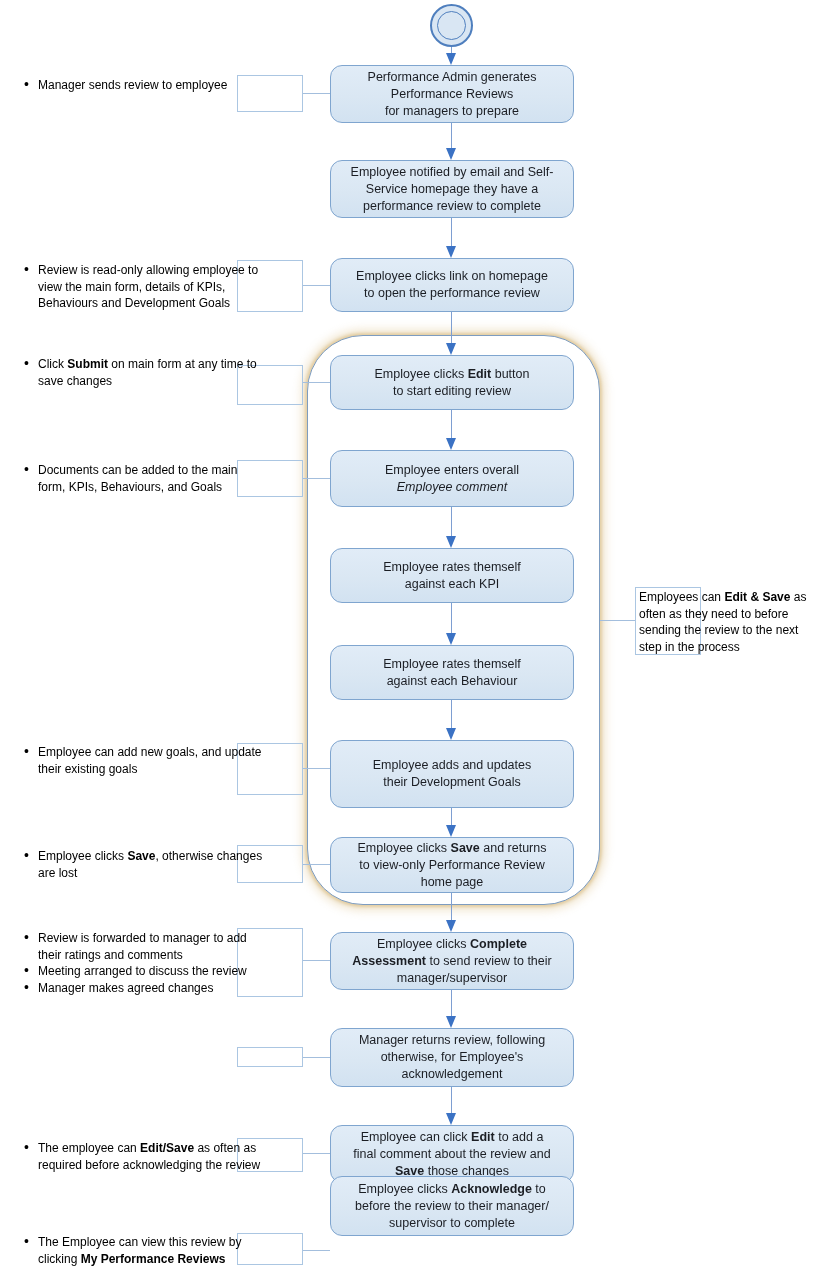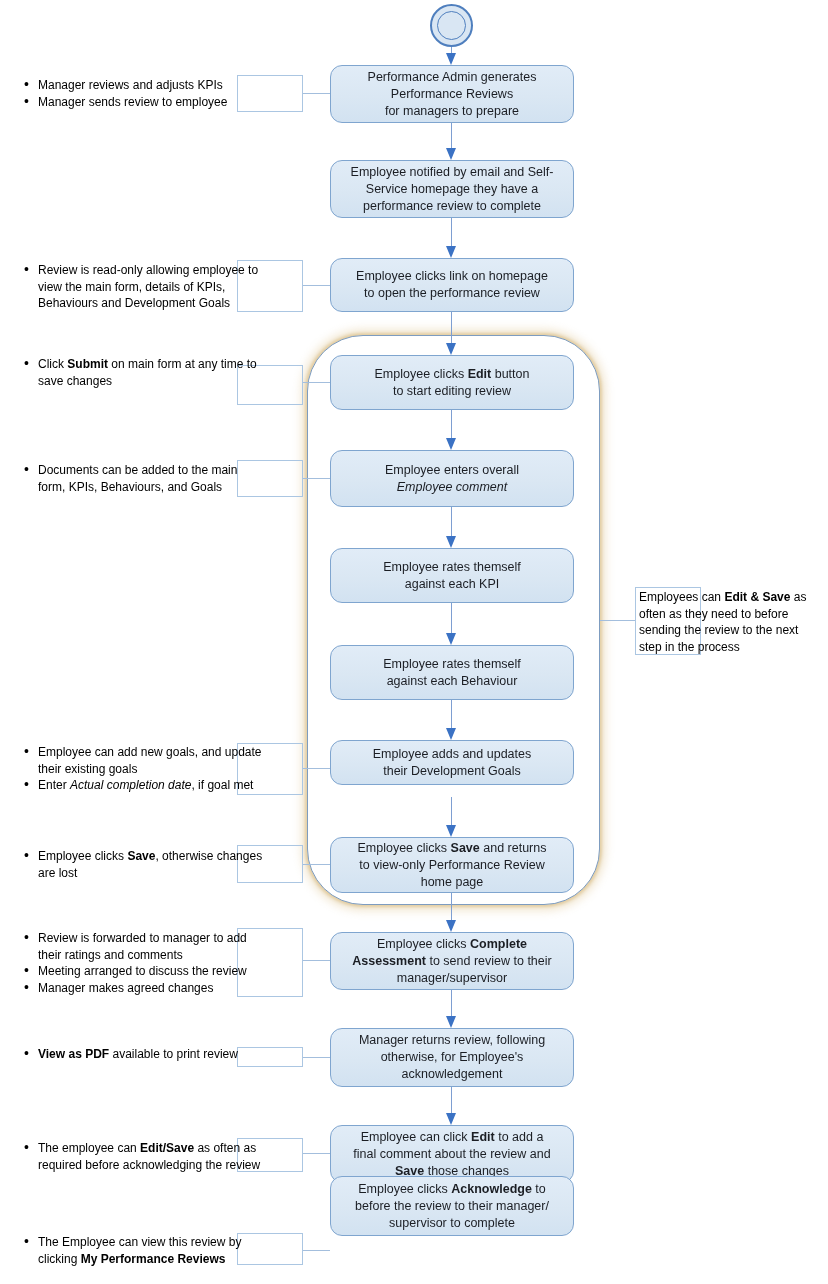--- a/index.html
+++ b/index.html
@@ -97,21 +97,21 @@
     </div>
   <div class="node" style="top:450px;height:57px">
       <div class="node-label"><span>Employee enters overall</span><br><span style="font-style: italic;">Employee comment</span></div>
     </div>
   <div class="node" style="top:548px;height:55px">
       <div class="node-label"><span>Employee rates themself</span><br><span>against each KPI</span></div>
     </div>
   <div class="node" style="top:645px;height:55px">
       <div class="node-label"><span>Employee rates themself</span><br><span>against each Behaviour</span></div>
     </div>
-  <div class="node" style="top:740px;height:45px">
+  <div class="node" style="top:740px;height:68px">
       <div class="node-label"><span>Employee adds and updates</span><br><span>their Development Goals</span></div>
     </div>
   <div class="node" style="top:837px;height:56px">
       <div class="node-label"><span>Employee clicks </span><span style="font-weight: bold;">Save</span><span> and returns</span><br><span>to view-only Performance Review</span><br><span>home page</span></div>
     </div>
   <div class="node" style="top:932px;height:58px">
       <div class="node-label"><span>Employee clicks </span><span style="font-weight: bold;">Complete</span><br><span style="font-weight: bold;">Assessment</span><span> to send review to their</span><br><span>manager/supervisor</span></div>
     </div>
   <div class="node" style="top:1028px;height:59px">
       <div class="node-label"><span>Manager returns review, following</span><br><span>otherwise, for Employee's</span><br><span>acknowledgement</span></div>
@@ -143,21 +143,20 @@
   <div class="conn" style="left:303px;top:768px;width:27px"></div>
   <div class="conn" style="left:303px;top:864px;width:27px"></div>
   <div class="conn" style="left:303px;top:960px;width:27px"></div>
   <div class="conn" style="left:303px;top:1057px;width:27px"></div>
   <div class="conn" style="left:303px;top:1153px;width:27px"></div>
   <div class="conn" style="left:303px;top:1250px;width:27px"></div>
   <div class="conn" style="left:600px;top:620px;width:35px"></div>
 
   <div class="note" style="top:77px">
       <ul>
-    <li><span>Manager reviews and adjusts KPIs</span></li>
     <li><span>Manager sends review to employee</span></li>
   </ul>
     </div>
   <div class="note" style="top:262px">
       <ul>
     <li><span>Review is read-only allowing employee to</span><br><span>view the main form, details of KPIs,</span><br><span>Behaviours and Development Goals</span></li>
   </ul>
     </div>
   <div class="note" style="top:356px">
       <ul>
@@ -165,40 +164,34 @@
   </ul>
     </div>
   <div class="note" style="top:462px">
       <ul>
     <li><span>Documents can be added to the main</span><br><span>form, KPIs, Behaviours, and Goals</span></li>
   </ul>
     </div>
   <div class="note" style="top:744px">
       <ul>
     <li><span>Employee can add new goals, and update</span><br><span>their existing goals</span></li>
-    <li><span>Enter </span><span style="font-style: italic;">Actual completion date</span><span>, if goal met</span></li>
   </ul>
     </div>
   <div class="note" style="top:848px">
       <ul>
     <li><span>Employee clicks </span><span style="font-weight: bold;">Save</span><span>, otherwise changes</span><br><span>are lost</span></li>
   </ul>
     </div>
   <div class="note" style="top:930px">
       <ul>
     <li><span>Review is forwarded to manager to add</span><br><span>their ratings and comments</span></li>
     <li><span>Meeting arranged to discuss the review</span></li>
     <li><span>Manager makes agreed changes</span></li>
   </ul>
     </div>
-  <div class="note" style="top:1046px">
-      <ul>
-    <li><span style="font-weight: bold;">View as PDF</span><span> available to print review</span></li>
-  </ul>
-    </div>
   <div class="note" style="top:1140px">
       <ul>
     <li><span>The employee can </span><span style="font-weight: bold;">Edit/Save</span><span> as often as</span><br><span>required before acknowledging the review</span></li>
   </ul>
     </div>
   <div class="note" style="top:1234px">
       <ul>
     <li><span>The Employee can view this review by</span><br><span>clicking </span><span style="font-weight: bold;">My Performance Reviews</span></li>
   </ul>
     </div>

